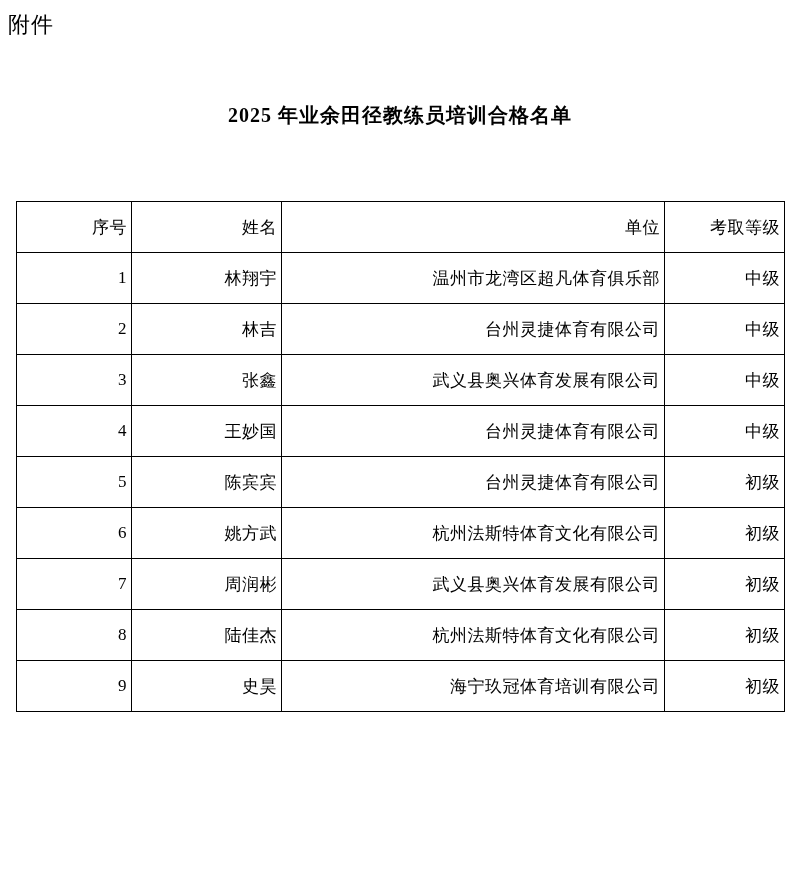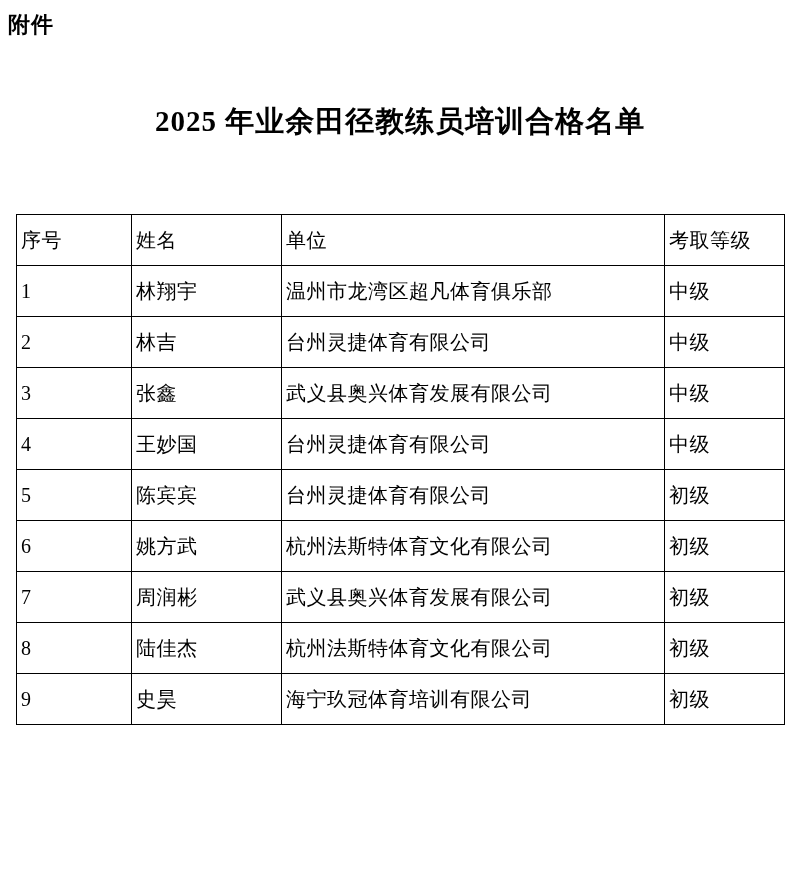--- a/index.html
+++ b/index.html
@@ -17,51 +17,51 @@
   }
   .page {
     width: 800px;
     height: 878px;
     box-sizing: border-box;
     padding: 0;
     position: relative;
   }
   .attachment-label {
     font-family: "Liberation Sans", "DejaVu Sans", sans-serif;
-    font-weight: bold;
+    font-weight: normal;
     font-size: 22px;
     line-height: 1;
     padding: 14px 0 0 8px;
     letter-spacing: 1px;
   }
   .doc-title {
     text-align: center;
     font-family: "Liberation Serif", "DejaVu Serif", serif;
     font-weight: bold;
-    font-size: 29px;
+    font-size: 20px;
     letter-spacing: 1px;
     margin-top: 66px;
     margin-bottom: 0;
   }
   .table-wrap {
     margin-top: 72px;
     padding: 0 16px;
   }
   table.roster {
     border-collapse: collapse;
     width: 768px;
     table-layout: fixed;
   }
   table.roster th,
   table.roster td {
     border: 1px solid #000000;
-    text-align: left;
+    text-align: right;
     vertical-align: middle;
     height: 50px;
-    font-size: 20px;
+    font-size: 17px;
     font-family: "Liberation Serif", "DejaVu Serif", serif;
     font-weight: normal;
     padding: 0 4px;
     letter-spacing: 0.5px;
   }
   table.roster col.c-index { width: 115px; }
   table.roster col.c-name  { width: 150px; }
   table.roster col.c-unit  { width: 383px; }
   table.roster col.c-level { width: 120px; }
 </style>

